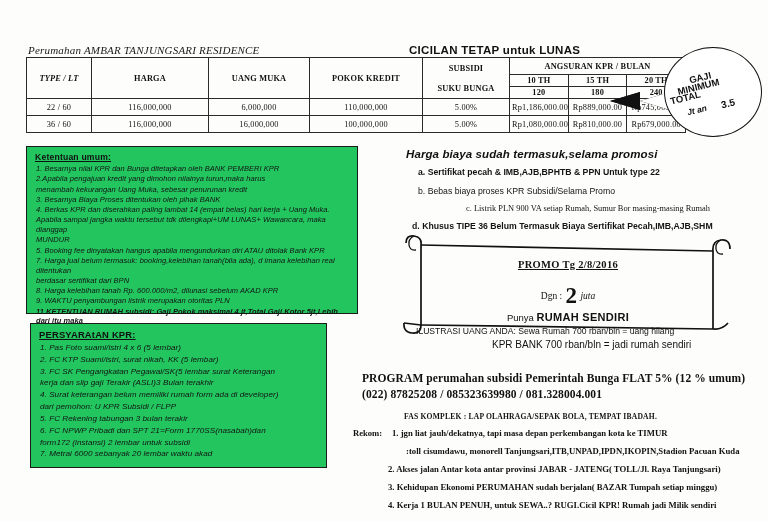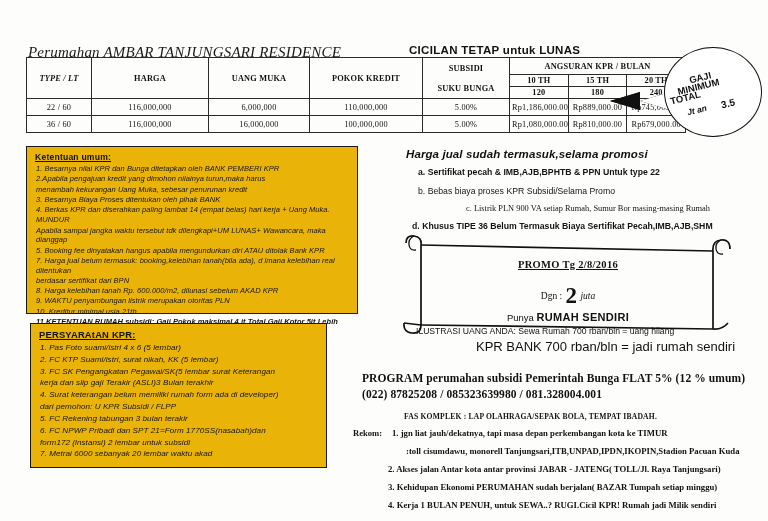--- a/index.html
+++ b/index.html
@@ -9,21 +9,21 @@
     font-family:"Liberation Sans", sans-serif;
     color:#111;
     position:relative;
   }
   .page{position:absolute;inset:0;}
 
   
   .doc-title{
     position:absolute;left:28px;top:44px;
     font-family:"Liberation Serif", serif;
-    font-style:italic;font-size:15px;letter-spacing:.2px;
+    font-style:italic;font-size:11px;letter-spacing:.2px;
     white-space:nowrap;color:#1a1a1a;
   }
   .cicilan-title{
     position:absolute;left:409px;top:44px;
     font-family:"Liberation Sans", sans-serif;
     font-weight:bold;font-size:11.5px;letter-spacing:.3px;
     white-space:nowrap;
   }
 
   
@@ -78,21 +78,21 @@
     white-space:nowrap;
   }
   .bub-gaji{left:24px;top:24px;font-size:9.5px;transform:rotate(-14deg);}
   .bub-min{left:12px;top:33px;font-size:9.5px;transform:rotate(-14deg);}
   .bub-total{left:5px;top:44px;font-size:9.5px;transform:rotate(-14deg);}
   .bub-num{left:56px;top:50px;font-size:10px;transform:rotate(-14deg);}
   .bub-jt{left:22px;top:57px;font-size:8.5px;font-style:italic;transform:rotate(-14deg);}
 
   
   .box{
-    position:absolute;border:1.4px solid #1a1a1a;background:#eab308;
+    position:absolute;border:1.4px solid #1a1a1a;background:#22c55e;
     font-family:"Liberation Sans", sans-serif;
   }
   #ketentuan-box{left:26px;top:146px;width:330px;height:166px;}
   #persyaratan-box{left:30px;top:323px;width:295px;height:143px;}
 
   .box-inner{padding:5px 6px 2px 8px;}
   .box-head{
     font-weight:bold;font-size:8.6px;text-decoration:underline;
     margin-bottom:2px;letter-spacing:.2px;
   }
@@ -138,21 +138,21 @@
   .promo-dgn .juta{font-style:italic;font-size:9.5px;}
   .promo-punya{
     position:absolute;left:0;right:0;top:78px;text-align:center;
     font-size:9.5px;
   }
   .promo-punya b{font-size:11px;letter-spacing:.3px;}
   .promo-ill1{
     position:absolute;left:24px;top:93px;font-size:8.6px;white-space:nowrap;
   }
   .promo-ill2{
-    position:absolute;left:84px;top:106px;font-size:13px;white-space:nowrap;
+    position:absolute;left:100px;top:106px;font-size:10px;white-space:nowrap;
   }
 
   
   .program{
     position:absolute;left:362px;top:372px;
     font-family:"Liberation Serif", serif;
     font-weight:bold;font-size:11.5px;white-space:nowrap;letter-spacing:.1px;
   }
   .phones{
     position:absolute;left:362px;top:388px;
@@ -249,28 +249,27 @@
 
   <div class="box" id="ketentuan-box">
     <div class="box-inner">
       <div class="box-head">Ketentuan umum:</div>
       <ul class="list">
         <li>1. Besarnya nilai KPR dan Bunga ditetapkan oleh BANK PEMBERI KPR</li>
         <li>2.Apabila pengajuan kredit yang dimohon nilainya turun,maka    harus</li>
         <li>    menambah  kekurangan Uang Muka, sebesar penurunan kredit</li>
         <li>3. Besarnya Biaya Proses ditentukan  oleh  pihak  BANK</li>
         <li>4. Berkas KPR dan diserahkan paling lambat 14 (empat belas) hari kerja + Uang Muka.</li>
+        <li>    Apabila sampai jangka waktu tersebut tdk  dilengkapi+UM LUNAS+ Wawancara,   maka dianggap</li>
         <li>MUNDUR</li>
-        <li>    Apabila sampai jangka waktu tersebut tdk  dilengkapi+UM LUNAS+ Wawancara,   maka dianggap</li>
         <li>5. Booking fee dinyatakan hangus apabila mengundurkan diri ATAU ditolak Bank KPR</li>
         <li>7. Harga jual belum termasuk: booking,kelebihan tanah(bila ada), d imana kelebihan real  ditentukan</li>
         <li>berdasar sertifikat dari BPN</li>
         <li>8. Harga kelebihan tanah Rp. 600.000/m2, dilunasi sebelum  AKAD KPR</li>
         <li>9. WAKTU penyambungan listrik  merupakan otoritas PLN</li>
-        <li>10. Kreditur  minimal  usia 21th</li>
         <li class="b">11.KETENTUAN RUMAH subsidi: Gaji Pokok maksimal 4 jt,Total Gaji Kotor  5jt,Lebih dari itu maka</li>
         <li class="b">non subsidi</li>
       </ul>
     </div>
   </div>
 
   <div class="box" id="persyaratan-box">
     <div class="box-inner">
       <div class="box-head">PERSYARAtAN KPR:</div>
       <ul class="list">
@@ -281,21 +280,21 @@
         <li>4. Surat keterangan belum memiliki rumah form ada di developer)</li>
         <li>dari pemohon: U KPR Subsidi / FLPP</li>
         <li>5. FC  Rekening tabungan 3 bulan terakir</li>
         <li>6. FC  NPWP Pribadi dan SPT 21=Form  1770SS(nasabah)dan</li>
         <li>form172  (instansi) 2 lembar untuk subsidi</li>
         <li>7. Metrai 6000 sebanyak 20 lembar waktu akad</li>
       </ul>
     </div>
   </div>
 
-  <div class="harga-head">Harga jual sudah termasuk,selama promosi</div>
+  <div class="harga-head">Harga biaya sudah termasuk,selama promosi</div>
   <div class="hj hj-a">a. Sertifikat pecah &amp; IMB,AJB,BPHTB &amp; PPN Untuk type 22</div>
   <div class="hj hj-b">b. Bebas biaya proses KPR Subsidi/Selama Promo</div>
   <div class="hj hj-c">c. Listrik  PLN 900 VA setiap Rumah, Sumur Bor masing-masing  Rumah</div>
   <div class="hj hj-d">d. Khusus TIPE 36 Belum Termasuk Biaya Sertifikat Pecah,IMB,AJB,SHM</div>
 
   <div class="promo">
     <svg width="352" height="112" viewBox="0 0 352 112">
       <path d="M14 10 Q14 2 22 3 Q30 4 29 12 L29 92 Q29 101 20 100 Q11 99 12 90" fill="none" stroke="#111" stroke-width="1.7"></path>
       <path d="M338 16 Q338 6 329 7 Q320 8 321 18 L321 96" fill="none" stroke="#111" stroke-width="1.7"></path>
       <path d="M29 12 L321 18" fill="none" stroke="#111" stroke-width="1.7"></path>

